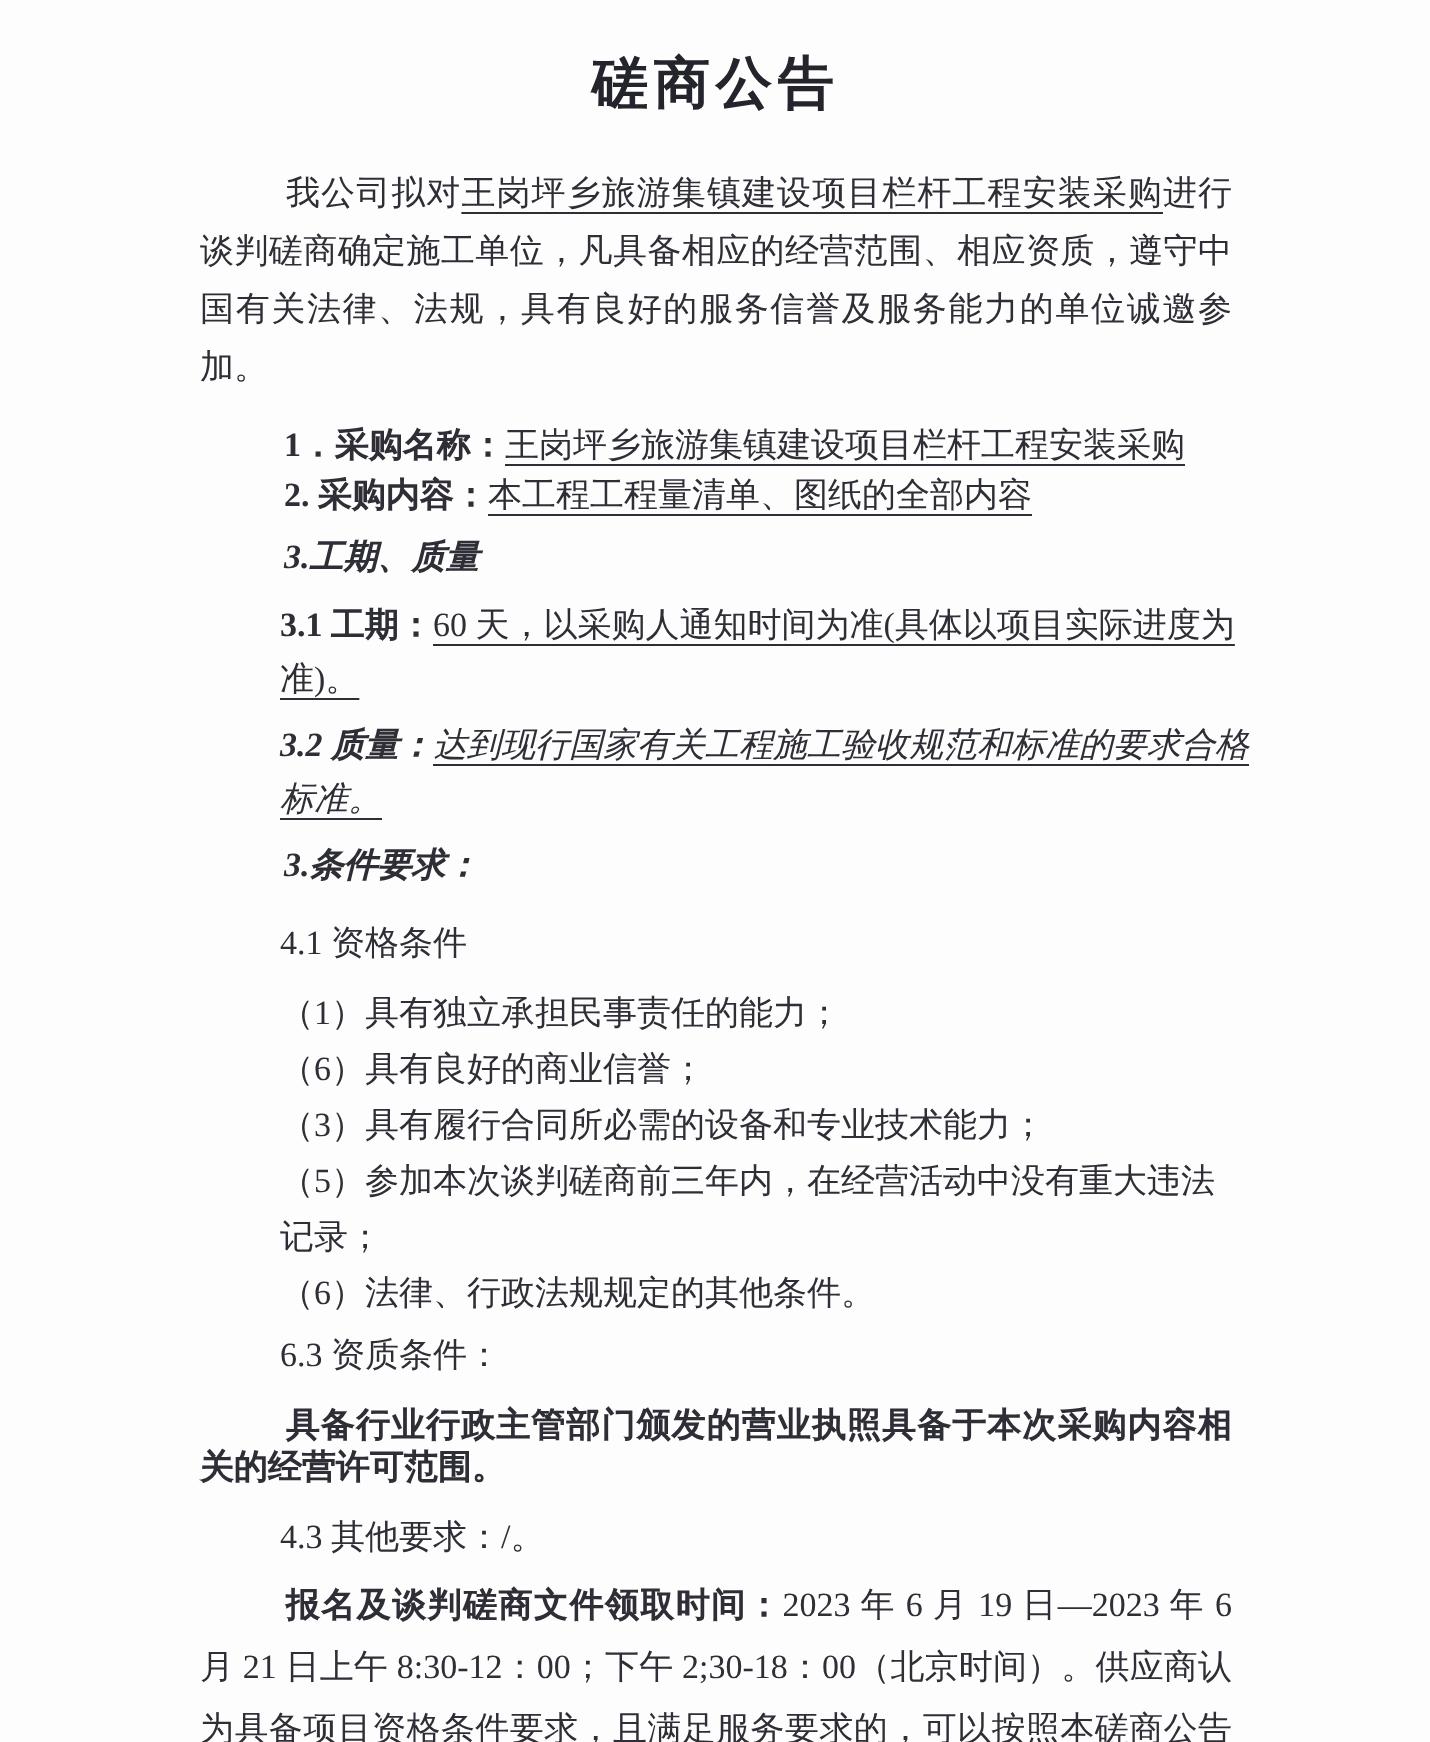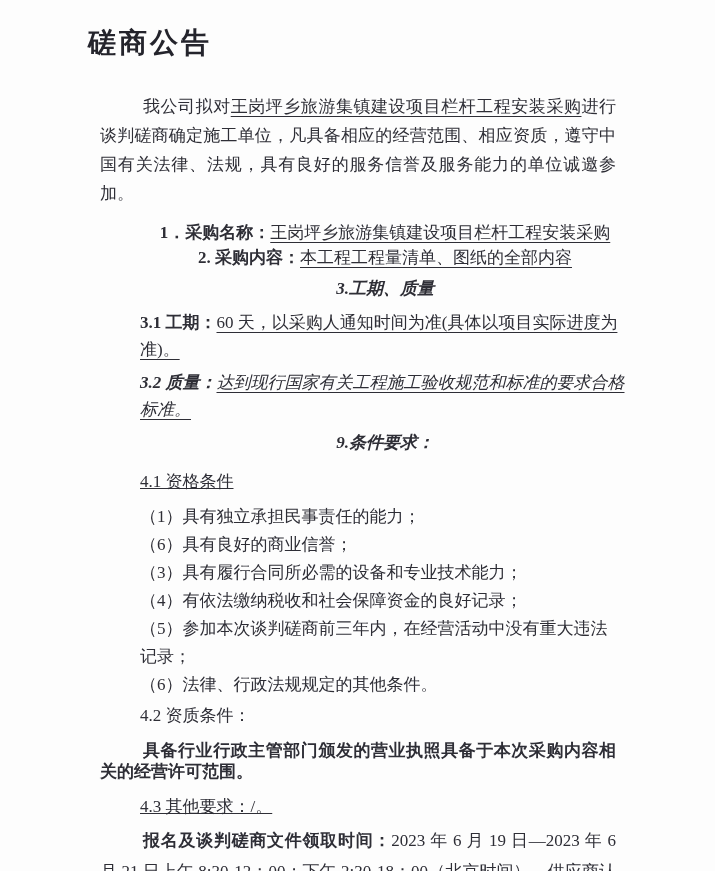--- a/index.html
+++ b/index.html
@@ -14,46 +14,47 @@
     margin: 0 auto;
     background: #fdfdfd;
     box-sizing: border-box;
     padding: 22px 87px 0 88px;
     overflow: hidden;
     font-family: "Liberation Serif", "DejaVu Serif", serif;
     font-size: 17px;
     color: #2e2e36;
   }
   .doc-title {
+    text-align: center;
     font-size: 28px;
     font-weight: bold;
     letter-spacing: 3px;
     color: #24242c;
-    margin: 0 0 28px 0;
+    margin: 0 0 18px 0;
     line-height: 42px;
   }
   .para {
     line-height: 29px;
     text-align: justify;
     margin: 12px;
   }
   .indent2 { text-indent: 43px; }
   .u {
     text-decoration: underline;
     text-underline-offset: 4px;
     text-decoration-thickness: 1px;
   }
   .b { font-weight: bold; }
   .line { line-height: 25px; margin: 0; }
-  .ml35 { margin-left: 54px; text-align: center; }
+  .ml35 { margin-left: 54px; }
   .ml52 { margin-left: 52px; }
   .mt4 { margin-top: 4px; }
   .mt6 { margin-top: 6px; font-style: italic; }
   .mt8 { margin-top: 8px; }
-  .mt12 { margin-top: 12px; text-decoration: underline; }
+  .mt12 { margin-top: 12px; }
   .cond { line-height: 28px; margin: 0 12px 0 52px; }
   .cond-first { margin-top: 8px; }
   .tight { line-height: 21px; }
   .reg { line-height: 31px; margin-top: 6px; }
   .lh27 { line-height: 27px; }
 </style>
 </head>
 <body>
 
 <div class="page">
@@ -65,32 +66,31 @@
   <p class="line ml35 mt4"><span class="b">1．采购名称：</span><span class="u">王岗坪乡旅游集镇建设项目栏杆工程安装采购</span></p>
 
   <p class="line ml35"><span class="b">2. 采购内容：</span><span class="u">本工程工程量清单、图纸的全部内容</span></p>
 
   <p class="line ml35 mt6 b">3.工期、质量</p>
 
   <p class="line ml52 mt8 lh27"><span class="b">3.1 工期：</span><span class="u">60 天，以采购人通知时间为准(具体以项目实际进度为准)。</span></p>
 
   <p class="line ml52 mt6 lh27"><span class="b">3.2 质量：</span><span class="u">达到现行国家有关工程施工验收规范和标准的要求合格标准。</span></p>
 
-  <p class="line ml35 mt6 b lh27">9.条件要求：</p>
+  <p class="line ml35 mt6 b lh27">3.条件要求：</p>
 
   <p class="line ml52 mt12 lh27">4.1 资格条件</p>
 
   <p class="cond cond-first">（1）具有独立承担民事责任的能力；</p>
   <p class="cond">（6）具有良好的商业信誉；</p>
   <p class="cond">（3）具有履行合同所必需的设备和专业技术能力；</p>
-  <p class="cond">（4）有依法缴纳税收和社会保障资金的良好记录；</p>
   <p class="cond">（5）参加本次谈判磋商前三年内，在经营活动中没有重大违法记录；</p>
   <p class="cond">（6）法律、行政法规规定的其他条件。</p>
 
-  <p class="line ml52 mt4">4.2 资质条件：</p>
+  <p class="line ml52 mt4">6.3 资质条件：</p>
 
   <p class="para tight indent2 b">具备行业行政主管部门颁发的营业执照具备于本次采购内容相关的经营许可范围。</p>
 
   <p class="line ml52 mt12">4.3 其他要求：/。</p>
 
   <p class="para reg indent2"><span class="b">报名及谈判磋商文件领取时间：</span><span>2023 年 6 月 19 日—2023 年 6 月 21 日上午 8:30-12：00；下午 2;30-18：00（北京时间）。供应商认为具备项目资格条件要求，且满足服务要求的，可以按照本磋商公告规定的时间、地点、报名方式，进行领取谈判磋商文件。</span></p>
 
 </div>
 
 </body></html>

